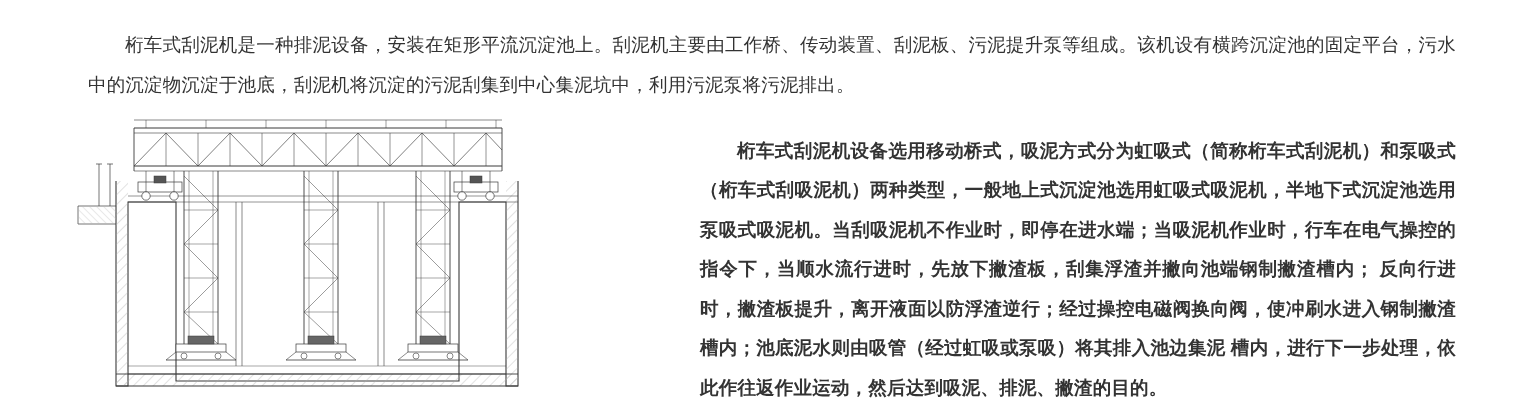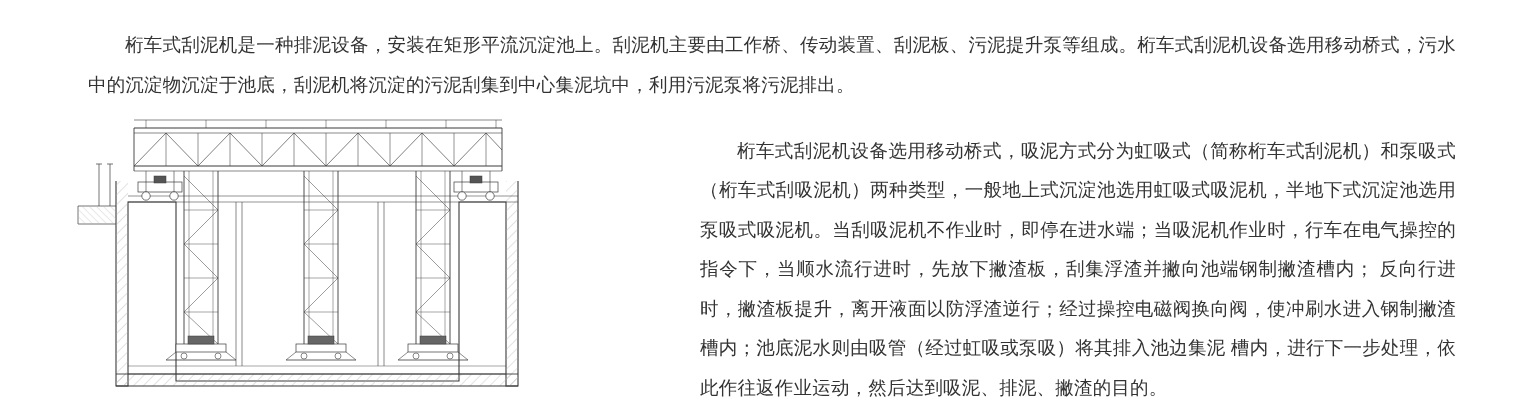--- a/index.html
+++ b/index.html
@@ -29,20 +29,21 @@
     text-indent: 37px;
     letter-spacing: 0.2px;
   }
   
   .lower {
     position: absolute;
     left: 0;
     top: 104px;
     width: 1282px;
     height: 296px;
+    font-weight: bold;
   }
   
   .figure-wrap {
     position: absolute;
     left: 66px;
     top: 2px;
     width: 600px;
     height: 290px;
   }
   .figure-wrap svg { display: block; }
@@ -59,21 +60,21 @@
     text-justify: inter-ideograph;
     text-indent: 37px;
     letter-spacing: 0.2px;
   }
 </style>
 </head>
 <body>
 
 <div class="page">
 
-  <p class="top-para">桁车式刮泥机是一种排泥设备，安装在矩形平流沉淀池上。刮泥机主要由工作桥、传动装置、刮泥板、污泥提升泵等组成。桁车式刮泥机设备选用移动桥式，污水中的沉淀物沉淀于池底，刮泥机将沉淀的污泥刮集到中心集泥坑中，利用污泥泵将污泥排出。</p>
+  <p class="top-para">桁车式刮泥机是一种排泥设备，安装在矩形平流沉淀池上。刮泥机主要由工作桥、传动装置、刮泥板、污泥提升泵等组成。该机设有横跨沉淀池的固定平台，污水中的沉淀物沉淀于池底，刮泥机将沉淀的污泥刮集到中心集泥坑中，利用污泥泵将污泥排出。</p>
 
   <div class="lower">
 
     <div class="figure-wrap">
       <svg width="600" height="290" viewBox="0 0 600 290">
         <defs>
           <pattern id="hatchDiag" width="7" height="7" patternUnits="userSpaceOnUse" patternTransform="rotate(45)">
             <line x1="0" y1="0" x2="0" y2="7" stroke="#aaaaaa" stroke-width="0.7"></line>
           </pattern>
           <pattern id="hatchDiag2" width="5" height="5" patternUnits="userSpaceOnUse" patternTransform="rotate(-45)">

